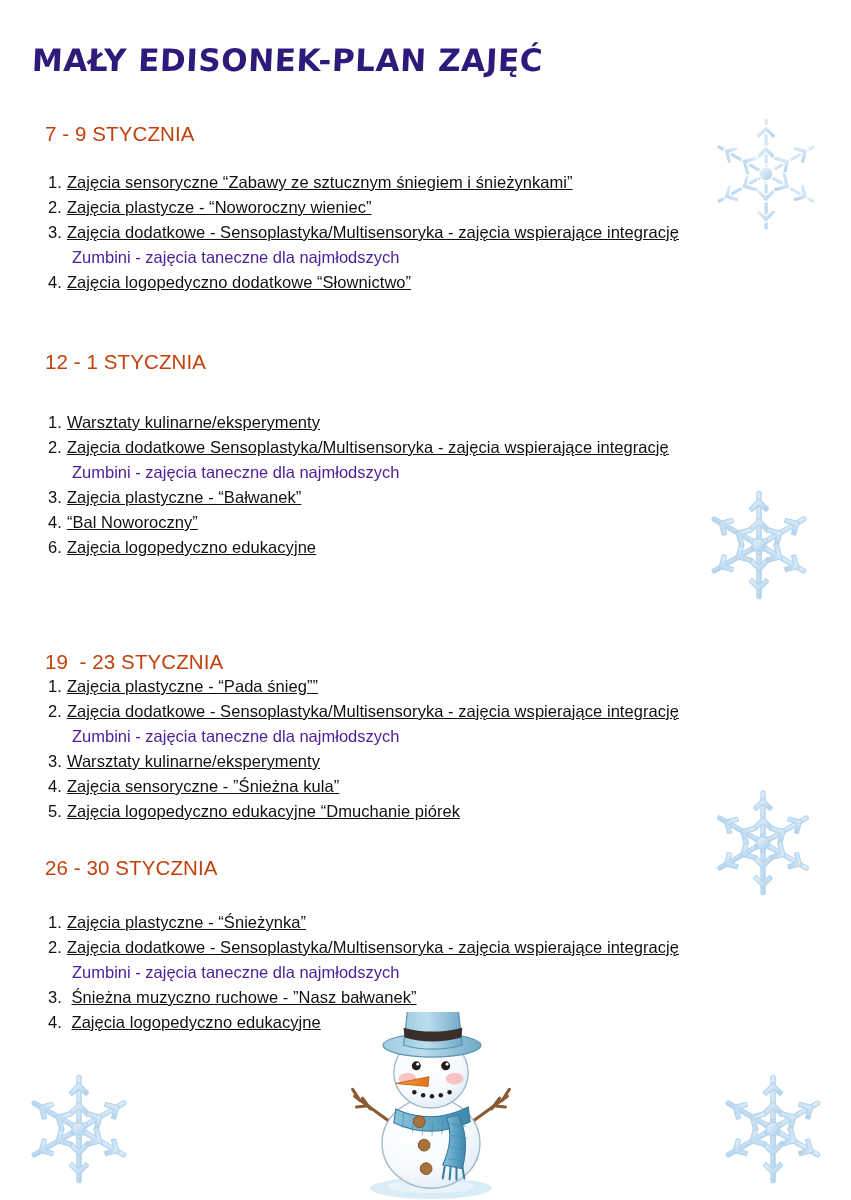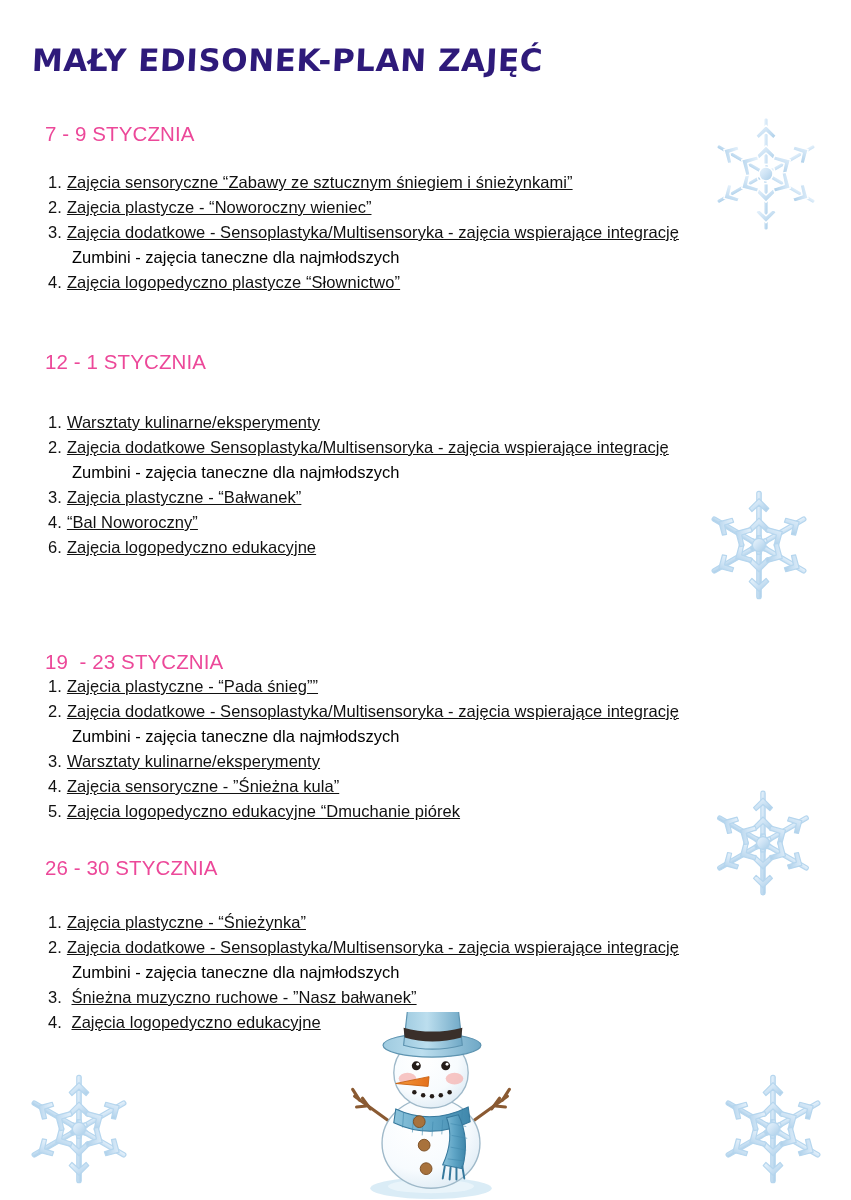--- a/index.html
+++ b/index.html
@@ -43,21 +43,21 @@
   .section {
     position: absolute;
     left: 0;
     width: 851px;
   }
   .section-heading {
     position: absolute;
     left: 45px;
     font-size: 20.5px;
     font-weight: 400;
-    color: #ec4899;
+    color: #c2410c;
     white-space: pre;
     letter-spacing: 0.1px;
   }
   .item-list {
     position: absolute;
     left: 48px;
     width: 775px;
     margin: 0;
     padding: 0;
     list-style: none;
@@ -75,21 +75,21 @@
     white-space: pre;
     padding-right: 5px;
   }
   .item-text {
     flex: 1 1 auto;
     text-decoration: underline;
   }
   .item-sub {
     font-size: 16.5px;
     line-height: 25px;
-    color: #000000;
+    color: #4c1d95;
     padding-left: 24px;
   }
 
   
   .snowflake {
     position: absolute;
     pointer-events: none;
   }
   .snowflake svg { display: block; width: 100%; height: 100%; }
 
@@ -294,21 +294,21 @@
         <li>
           <div class="item">
             <span class="item-num">3.</span>
             <span class="item-text">Zajęcia dodatkowe - Sensoplastyka/Multisensoryka - zajęcia wspierające integrację</span>
           </div>
           <div class="item-sub">Zumbini - zajęcia taneczne dla najmłodszych</div>
         </li>
         <li>
           <div class="item">
             <span class="item-num">4.</span>
-            <span class="item-text">Zajęcia logopedyczno plastycze “Słownictwo”</span>
+            <span class="item-text">Zajęcia logopedyczno dodatkowe “Słownictwo”</span>
           </div>
         </li>
       </ul>
     </div>
 
     <div class="section" style="top:350px;">
       <div class="section-heading" style="top:0;">12 - 1 STYCZNIA</div>
       <ul class="item-list" style="top:60px;">
         <li>
           <div class="item">

